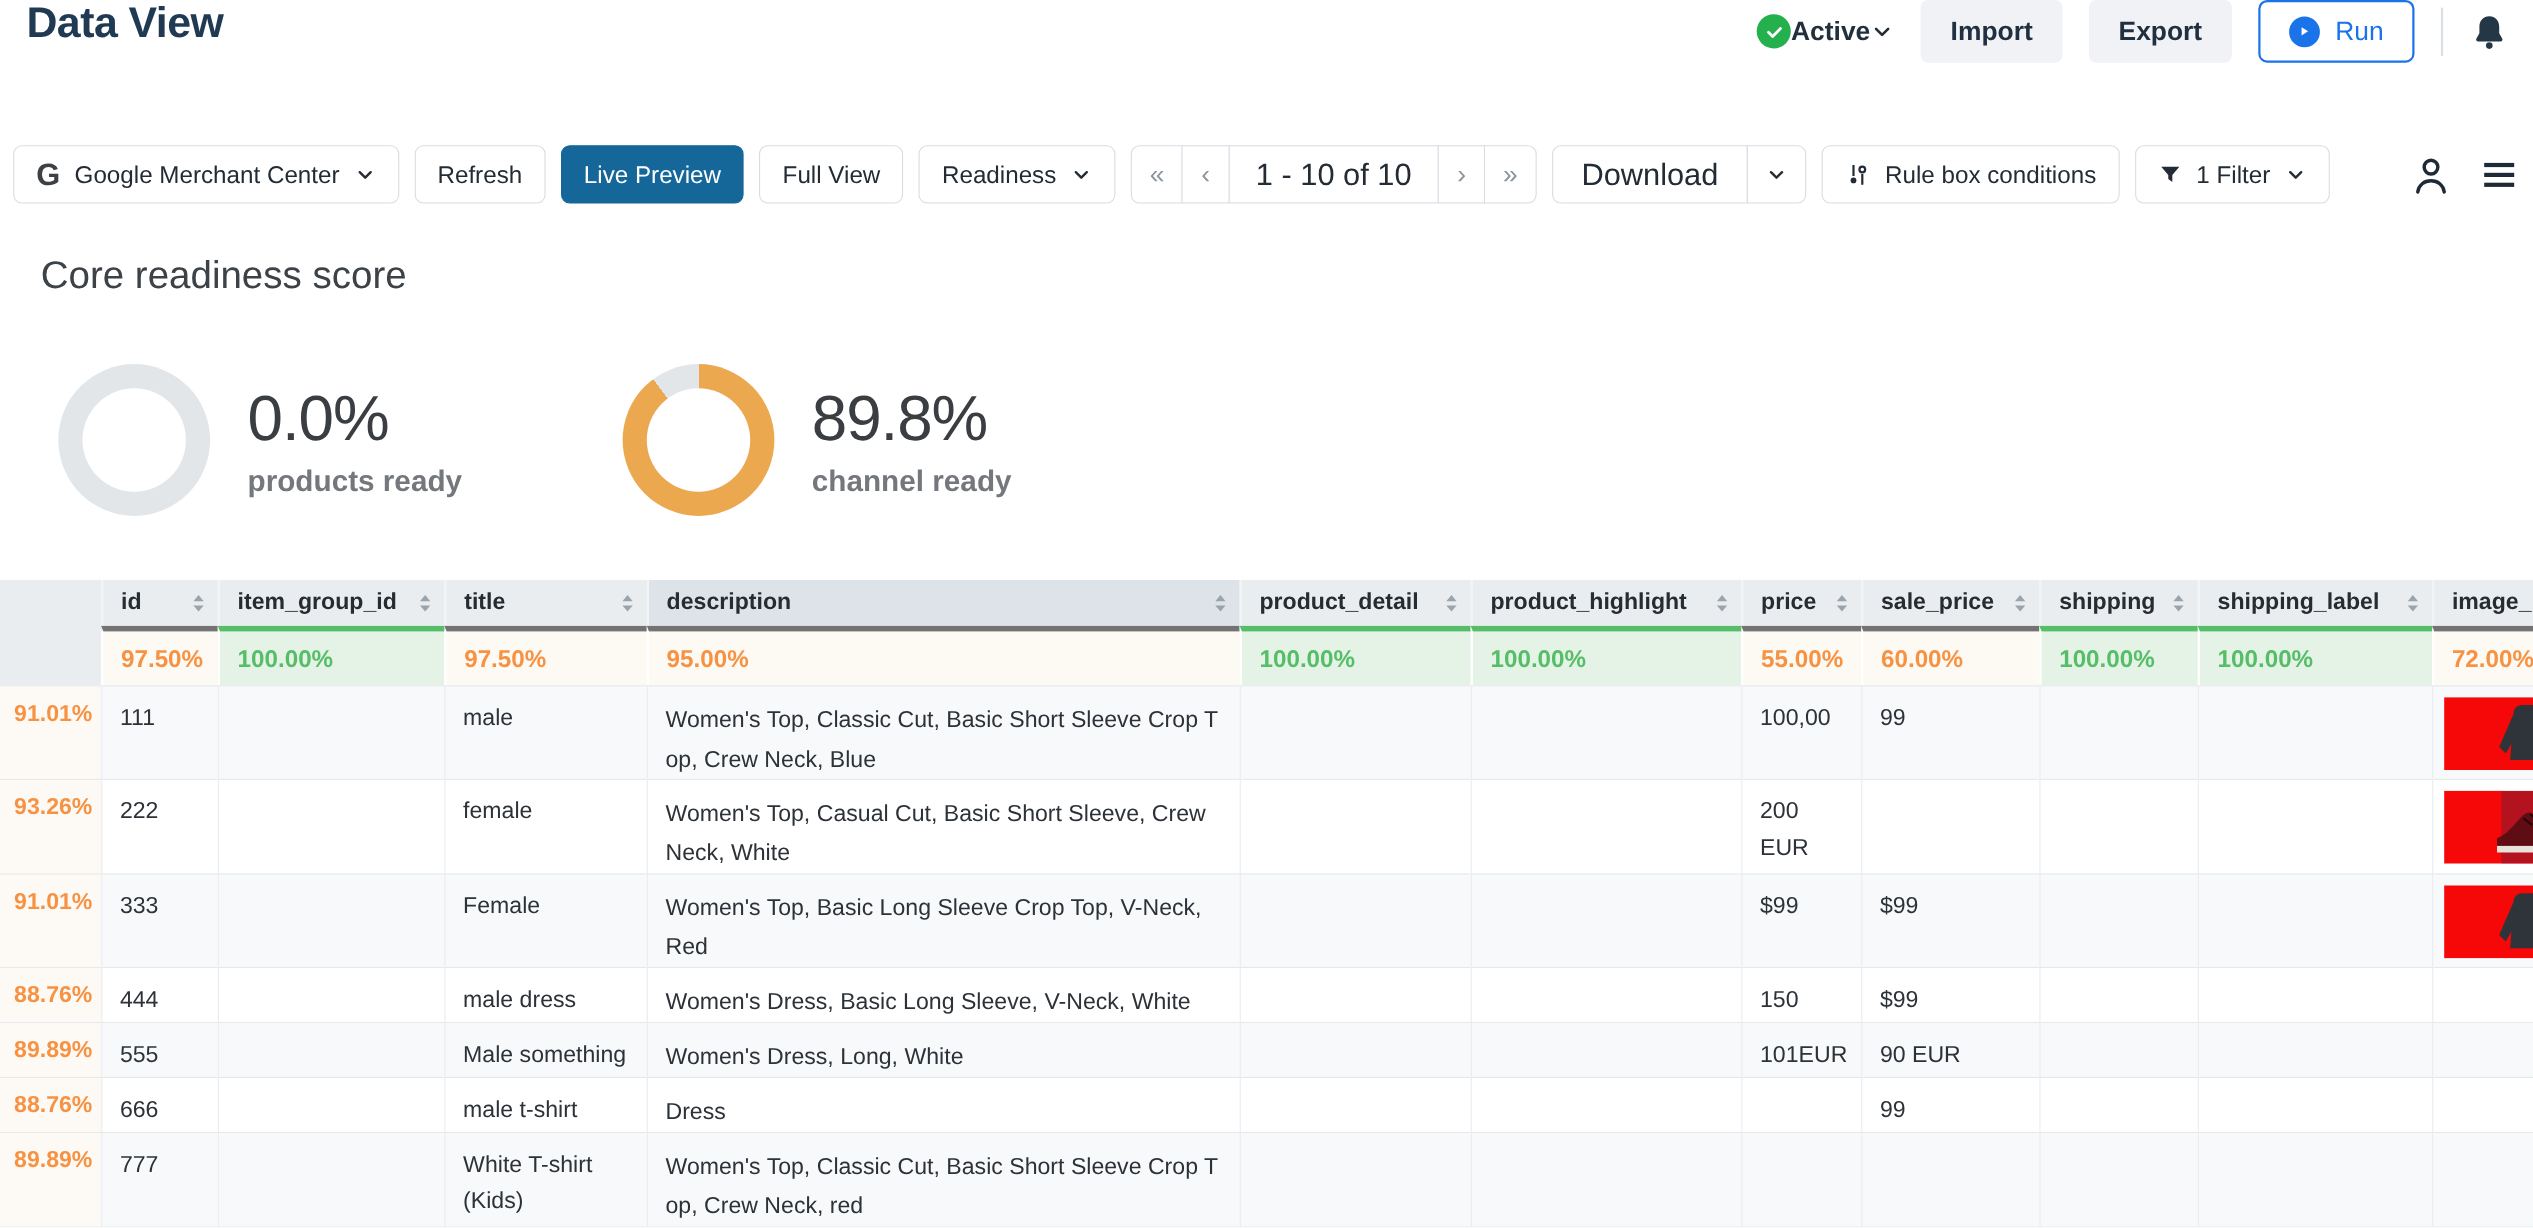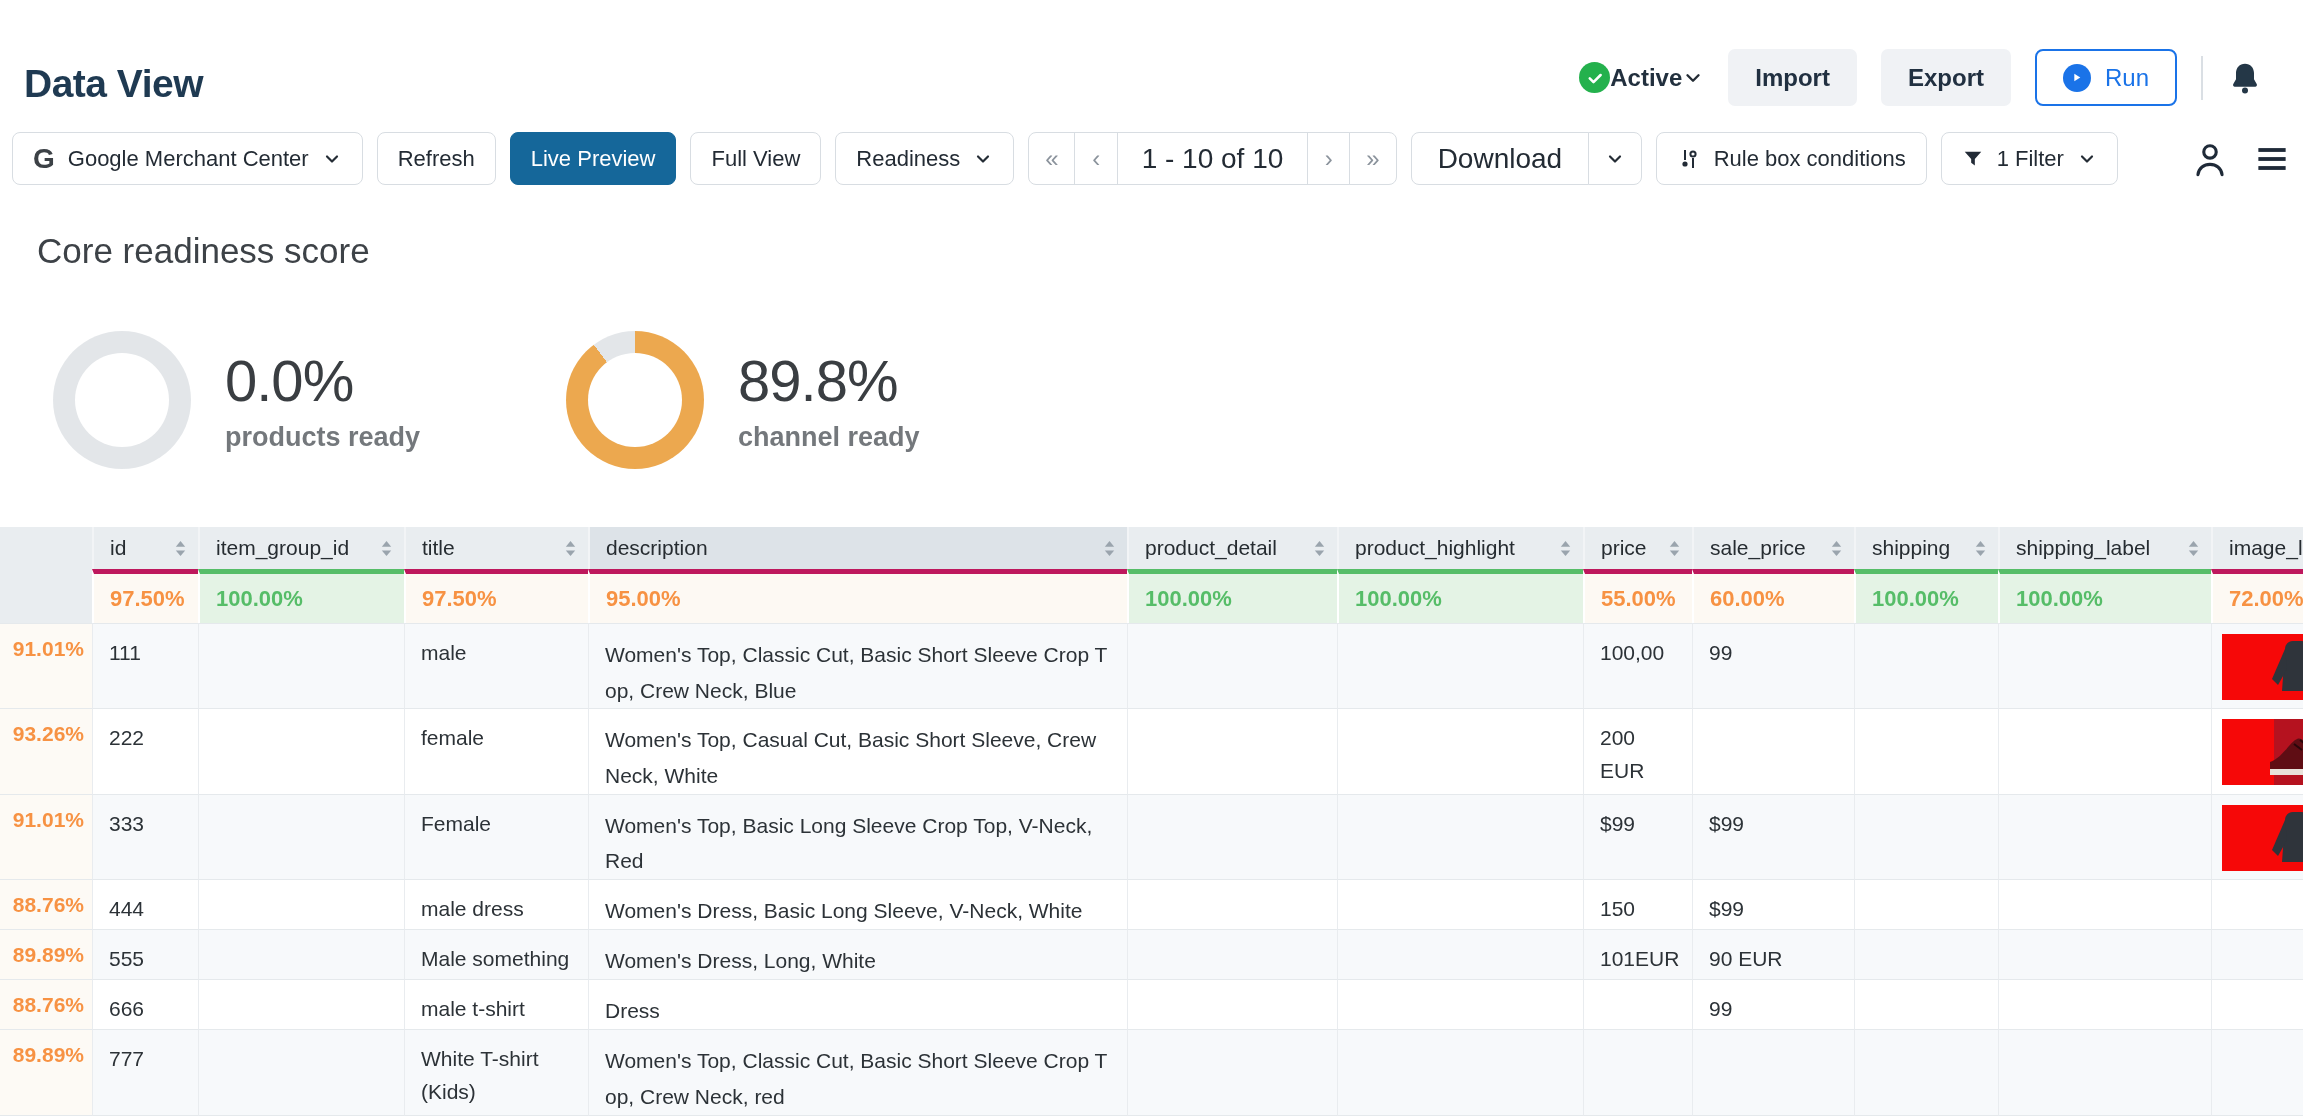--- a/index.html
+++ b/index.html
@@ -1,21 +1,21 @@
 <!DOCTYPE html>
 <html><head>
 <meta charset="utf-8">
 <style>
   * { margin:0; padding:0; box-sizing:border-box; }
   html,body { width:2303px; height:1116px; overflow:hidden; background:#fff;
               font-family:"Liberation Sans", sans-serif; color:#232b34; }
 
   
-  .topbar { height:106px; display:flex; align-items:flex-end; justify-content:space-between;
-            padding:0 40px 0 24px; background:#fff; }
+  .topbar { height:106px; display:flex; align-items:flex-start; justify-content:space-between;
+            padding:0 22px 0 24px; background:#fff; }
   .page-title { font-size:39px; font-weight:700; color:#1f3a52; letter-spacing:-0.5px; }
   .topbar-right { display:flex; align-items:center; gap:24px; }
   .status { display:flex; align-items:center; cursor:pointer; }
   .status-check { width:31px; height:31px; border-radius:50%; background:#24b14d;
                   display:flex; align-items:center; justify-content:center; }
   .status-label { font-size:24px; font-weight:600; color:#22303e; }
   .chev { color:#242c35; display:inline-flex; }
   .btn-gray { background:#f0f2f5; border:none; border-radius:7px; padding:0 27px; height:57px;
               font-size:24px; font-weight:600; color:#213041; font-family:inherit; cursor:pointer; }
   .btn-run { background:#fff; border:2.5px solid #1a73e8; border-radius:8px; height:57px;
@@ -49,30 +49,30 @@
   .donut-row { display:flex; margin:60px 0 0 53px; }
   .donut-group { display:flex; align-items:center; gap:34px; width:513px; }
   .donut { width:138px; height:138px; border-radius:50%; position:relative; background:#e3e6e9; }
   .donut::after { content:""; position:absolute; inset:22px; background:#fff; border-radius:50%; }
   .donut-value { font-size:58px; font-weight:500; color:#3a3e42; letter-spacing:-1px; }
   .donut-label { font-size:27px; font-weight:700; color:#74787c; margin-top:8px; }
 
   
   .table-wrap { margin-top:58px; overflow:hidden; }
   table { border-collapse:separate; border-spacing:0; table-layout:fixed; width:2411px; }
-  th { height:42px; background:#e9edf0; font-size:21px; font-weight:400; color:#262c31;
+  th { height:42px; background:#e9edf0; font-size:21px; font-weight:700; color:#262c31;
        text-align:left; padding:0 10px 0 16px; cursor:pointer; }
   th .th-in { display:flex; align-items:center; justify-content:space-between; gap:8px; }
   th.th-dark { background:#dde3e8; }
   th + th { border-left:2px solid #f2f4f6; }
   .score-row td { height:54px; font-size:22px; font-weight:700; padding:0 0 0 16px;
                   vertical-align:middle; }
   td.score-corner { background:#e9edf0; border-top:5px solid #e9edf0; }
   td.score-cell { border-left:2px solid #fff; }
-  td.score-cell.warn { color:#f79243; border-top:5px solid #be185d; background:#fdf9f3; }
+  td.score-cell.warn { color:#f79243; border-top:5px solid #737373; background:#fdf9f3; }
   td.score-cell.ok   { color:#56bd68; border-top:5px solid #56bd68; background:#e4f3e5; }
   tbody tr.stripe td { background:#f7f9fb; }
   tbody td { border-top:1px solid #e5e9ec; font-size:21px; color:#2c3237; vertical-align:top;
              background:#fff; }
   tbody td + td { border-left:1px solid #e9ecef; }
   tbody tr:last-child td { border-bottom:1px solid #e5e9ec; }
   td.cell { padding:13px 16px 0 16px; line-height:1.55; }
   td.cell-description { word-break:break-all; line-height:1.7; }
   td.row-score { text-align:right; color:#f79243; font-weight:700; padding:13px 8px 0 0;
                  background:#fdfaf5 !important; }

